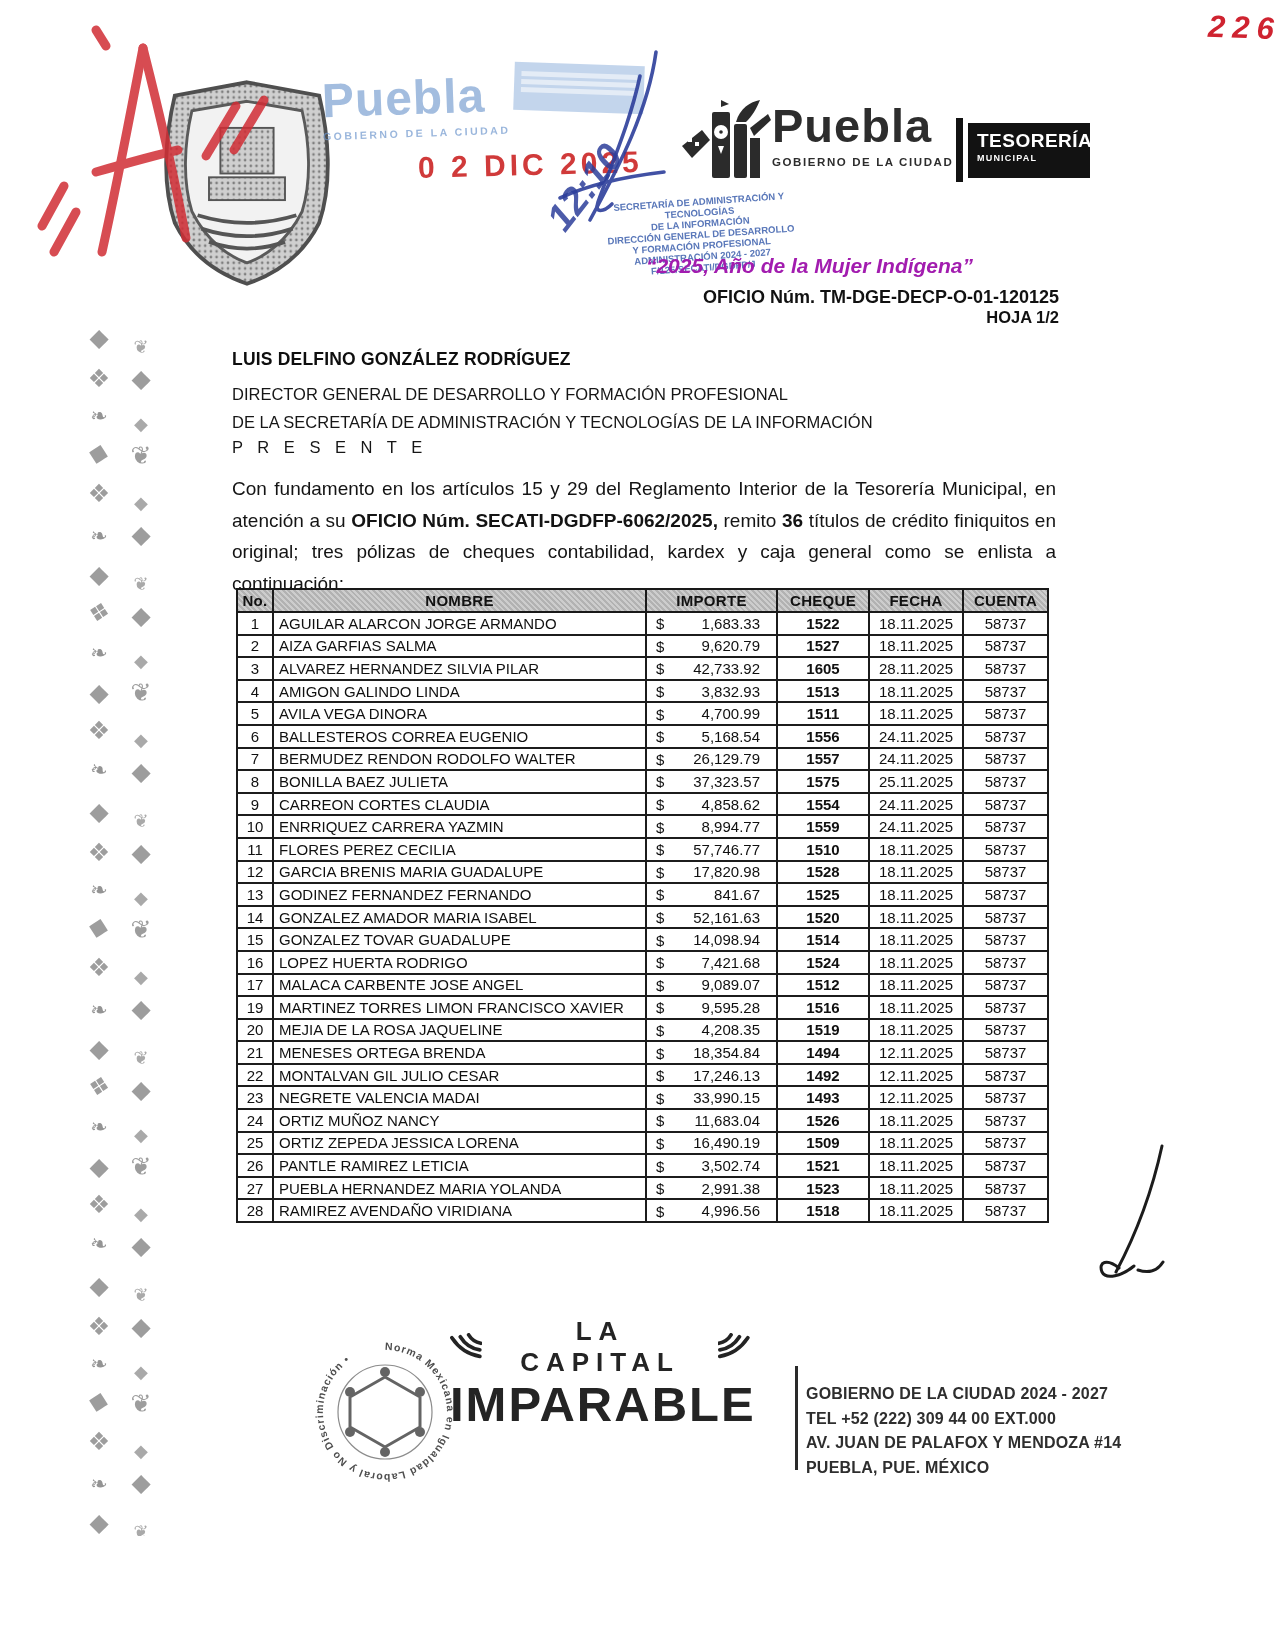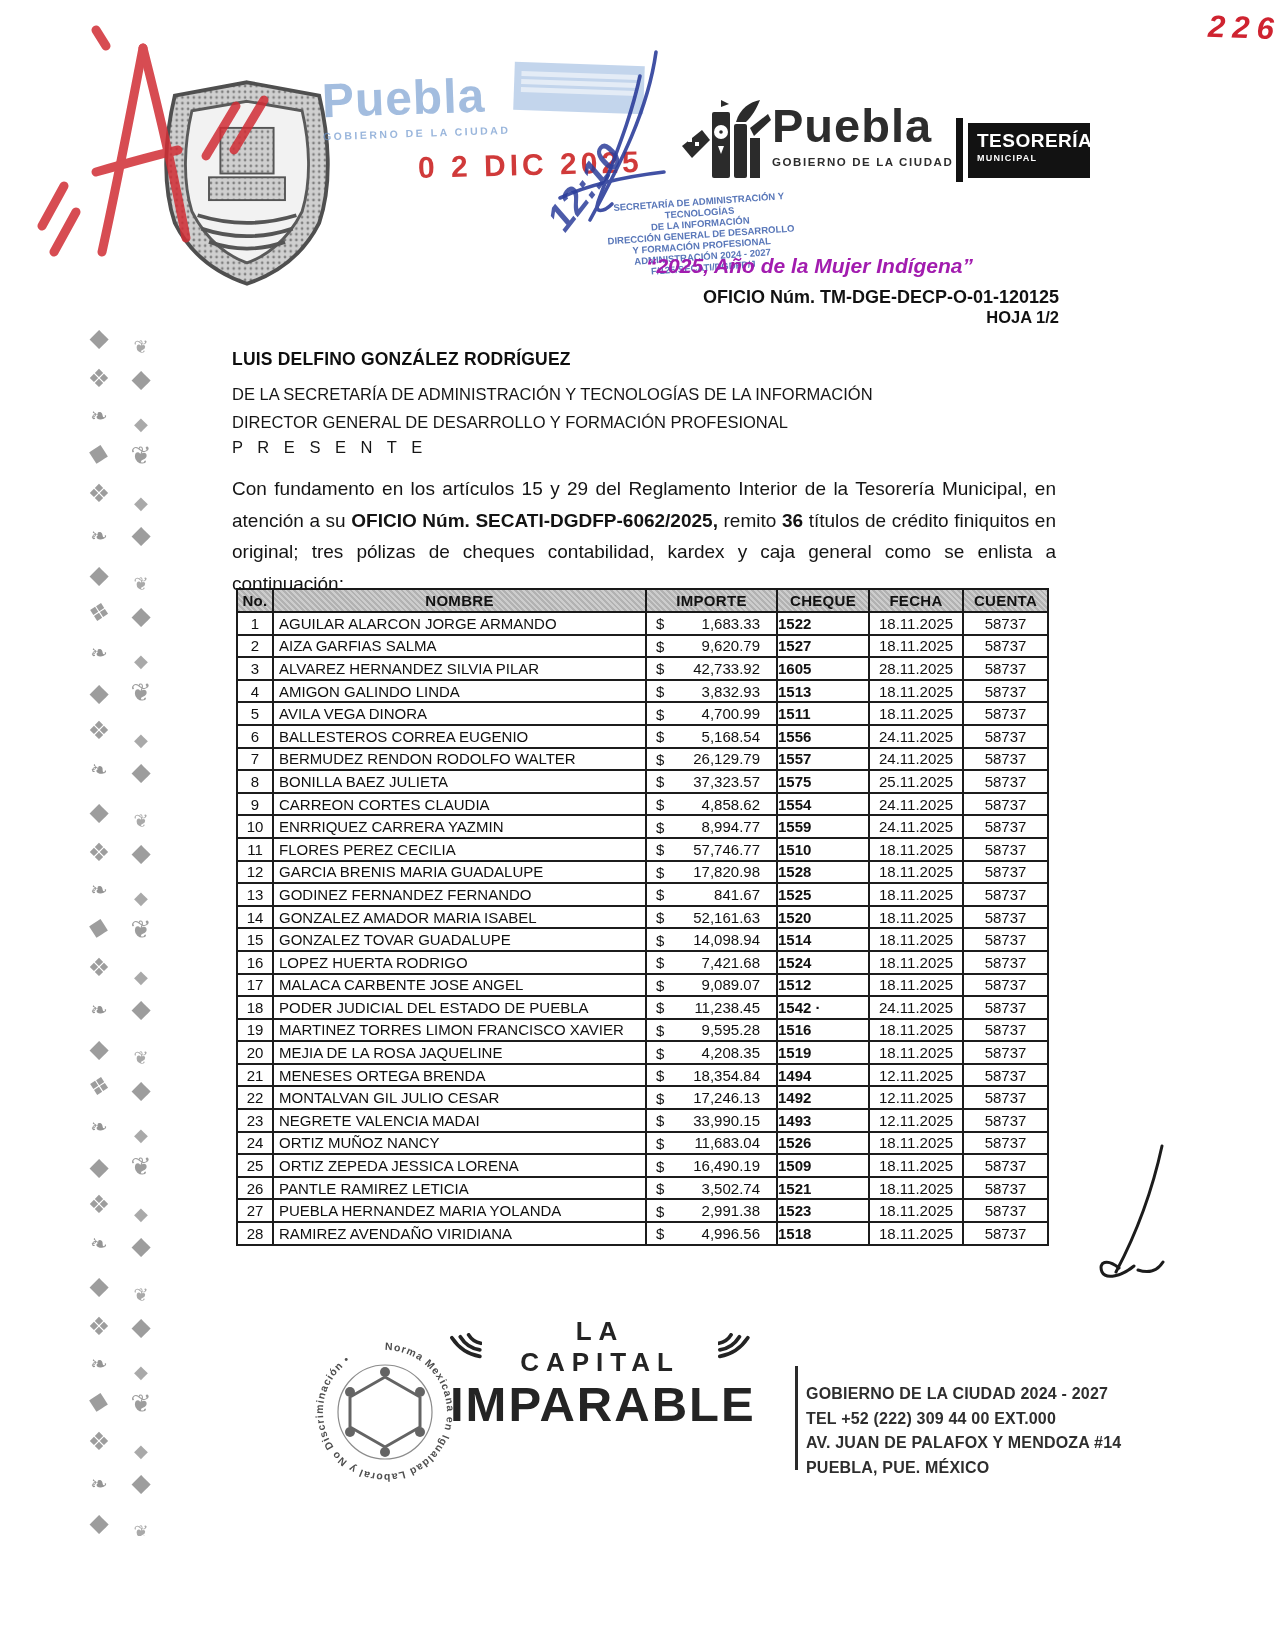--- a/index.html
+++ b/index.html
@@ -61,21 +61,21 @@
   th { background:#c6c6c6;
        background-image:repeating-linear-gradient(45deg, rgba(0,0,0,.10) 0 2px, rgba(255,255,255,.12) 2px 4px);
        border:2.5px solid #191919; font-size:15px; font-weight:bold; height:23px; color:#111;
        letter-spacing:.3px; }
   td { border:2px solid #1c1c1c; height:22.6px; font-size:15px; color:#101010;
        overflow:hidden; white-space:nowrap; }
   .c-no { text-align:center; }
   .c-nombre { padding-left:5px; }
   .c-importe { position:relative; text-align:right; padding-right:16px; }
   .c-importe .cur { position:absolute; left:9px; top:50%; transform:translateY(-50%); }
-  .c-cheque { text-align:left; font-weight:bold; }
+  .c-cheque { text-align:center; font-weight:bold; }
   .c-fecha { text-align:center; }
   .c-cuenta { text-align:center; }
 
   
   .cert-stamp { position:absolute; left:305px; top:1332px; }
   .capital-logo { position:absolute; left:450px; top:1316px; width:300px; text-align:center; color:#242424; }
   .cap-row1 { display:flex; align-items:center; justify-content:center; gap:15px; }
   .cap-line1 { font-size:26px; font-weight:bold; letter-spacing:7px; }
   .cap-line2 { font-size:49px; font-weight:bold; letter-spacing:2px; margin-top:-2px; }
   .footer-bar { position:absolute; left:795px; top:1366px; width:3px; height:104px; background:#2a2a2a; }
@@ -162,22 +162,22 @@
   </div>
 
   <div class="ref-block">
     <div class="motto">“2025, Año de la Mujer Indígena”</div>
     <div class="oficio">OFICIO Núm. TM-DGE-DECP-O-01-120125</div>
     <div class="hoja">HOJA 1/2</div>
   </div>
 
   <div class="recipient">
     <div class="rcp-name">LUIS DELFINO GONZÁLEZ RODRÍGUEZ</div>
+    <div class="rcp-line">DIRECTOR GENERAL DE DESARROLLO Y FORMACIÓN PROFESIONAL</div>
     <div class="rcp-line">DE LA SECRETARÍA DE ADMINISTRACIÓN Y TECNOLOGÍAS DE LA INFORMACIÓN</div>
-    <div class="rcp-line">DIRECTOR GENERAL DE DESARROLLO Y FORMACIÓN PROFESIONAL</div>
     <div class="rcp-presente">P R E S E N T E</div>
   </div>
 
   <p class="body-par"><span>Con fundamento en los artículos 15 y 29 del Reglamento Interior de la Tesorería Municipal, en atención a su </span><b>OFICIO Núm. SECATI-DGDFP-6062/2025,</b><span> remito </span><b>36</b><span> títulos de crédito finiquitos en original; tres pólizas de cheques contabilidad, kardex y caja general como se enlista a continuación:</span></p>
 
   <div class="tbl-wrap">
     <table>
       <colgroup>
         <col style="width:36px">
           <col style="width:373px">
@@ -327,28 +327,20 @@
           </tr>
           <tr>
             <td class="c-no">17</td>
             <td class="c-nombre">MALACA CARBENTE JOSE ANGEL</td>
             <td class="c-importe"><span class="cur">$</span><span>9,089.07</span></td>
             <td class="c-cheque">1512</td>
             <td class="c-fecha">18.11.2025</td>
             <td class="c-cuenta">58737</td>
           </tr>
           <tr>
-            <td class="c-no">18</td>
-            <td class="c-nombre">PODER JUDICIAL DEL ESTADO DE PUEBLA</td>
-            <td class="c-importe"><span class="cur">$</span><span>11,238.45</span></td>
-            <td class="c-cheque">1542 ·</td>
-            <td class="c-fecha">24.11.2025</td>
-            <td class="c-cuenta">58737</td>
-          </tr>
-          <tr>
             <td class="c-no">19</td>
             <td class="c-nombre">MARTINEZ TORRES LIMON FRANCISCO XAVIER</td>
             <td class="c-importe"><span class="cur">$</span><span>9,595.28</span></td>
             <td class="c-cheque">1516</td>
             <td class="c-fecha">18.11.2025</td>
             <td class="c-cuenta">58737</td>
           </tr>
           <tr>
             <td class="c-no">20</td>
             <td class="c-nombre">MEJIA DE LA ROSA JAQUELINE</td>

